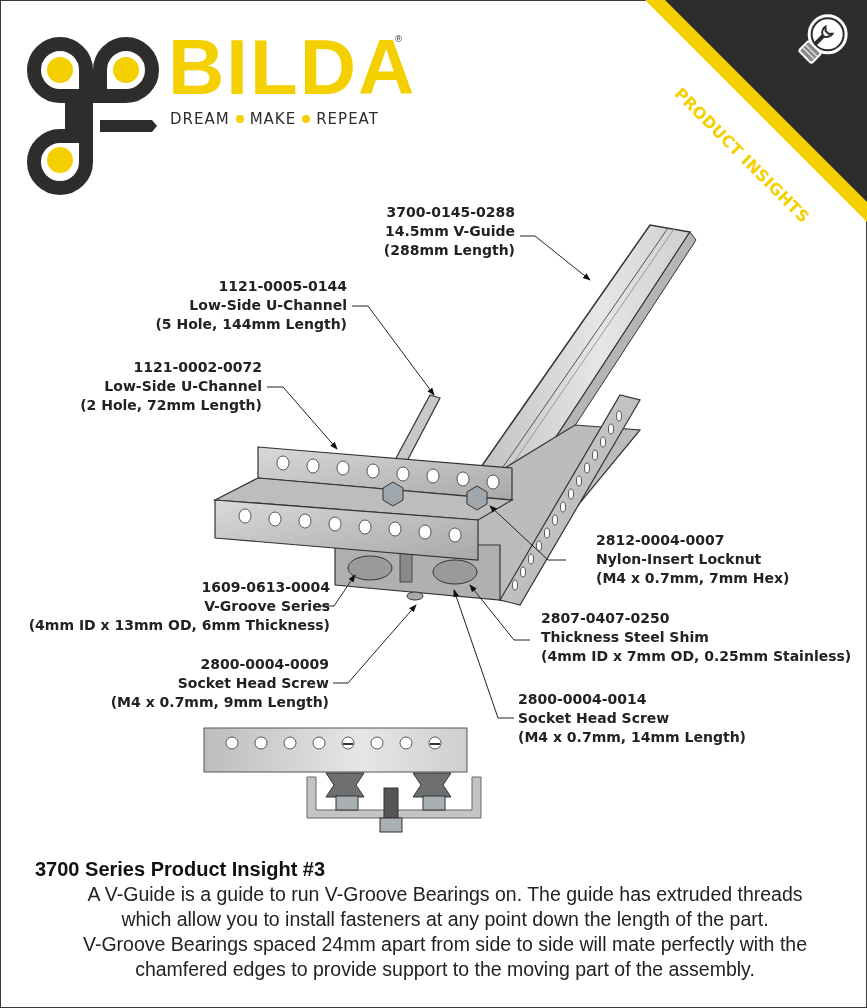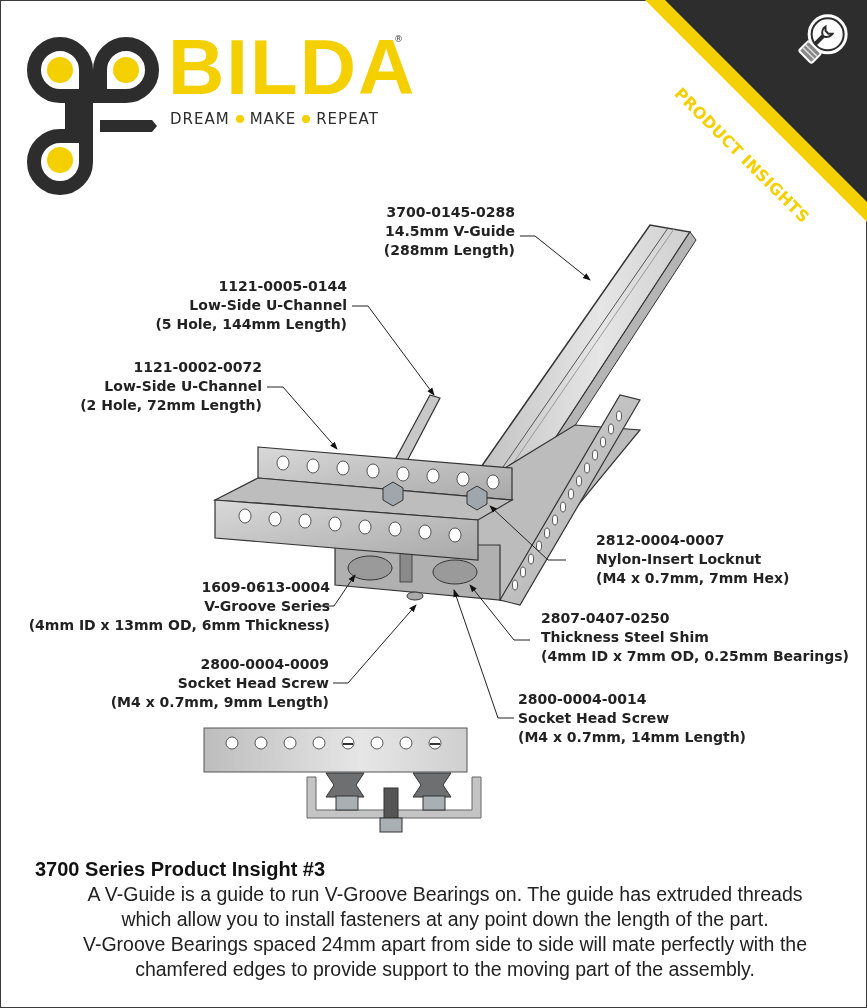--- a/index.html
+++ b/index.html
@@ -189,21 +189,21 @@
   <div>(M4 x 0.7mm, 7mm Hex)</div>
 </div>
 <div class="callout right" style="right:537px; top:578px;">
   <div>1609-0613-0004</div>
   <div>V-Groove Series</div>
   <div>(4mm ID x 13mm OD, 6mm Thickness)</div>
 </div>
 <div class="callout left" style="left:541px; top:609px;">
   <div>2807-0407-0250</div>
   <div>Thickness Steel Shim</div>
-  <div>(4mm ID x 7mm OD, 0.25mm Bearings)</div>
+  <div>(4mm ID x 7mm OD, 0.25mm Stainless)</div>
 </div>
 <div class="callout right" style="right:538px; top:655px;">
   <div>2800-0004-0009</div>
   <div>Socket Head Screw</div>
   <div>(M4 x 0.7mm, 9mm Length)</div>
 </div>
 <div class="callout left" style="left:518px; top:690px;">
   <div>2800-0004-0014</div>
   <div>Socket Head Screw</div>
   <div>(M4 x 0.7mm, 14mm Length)</div>

